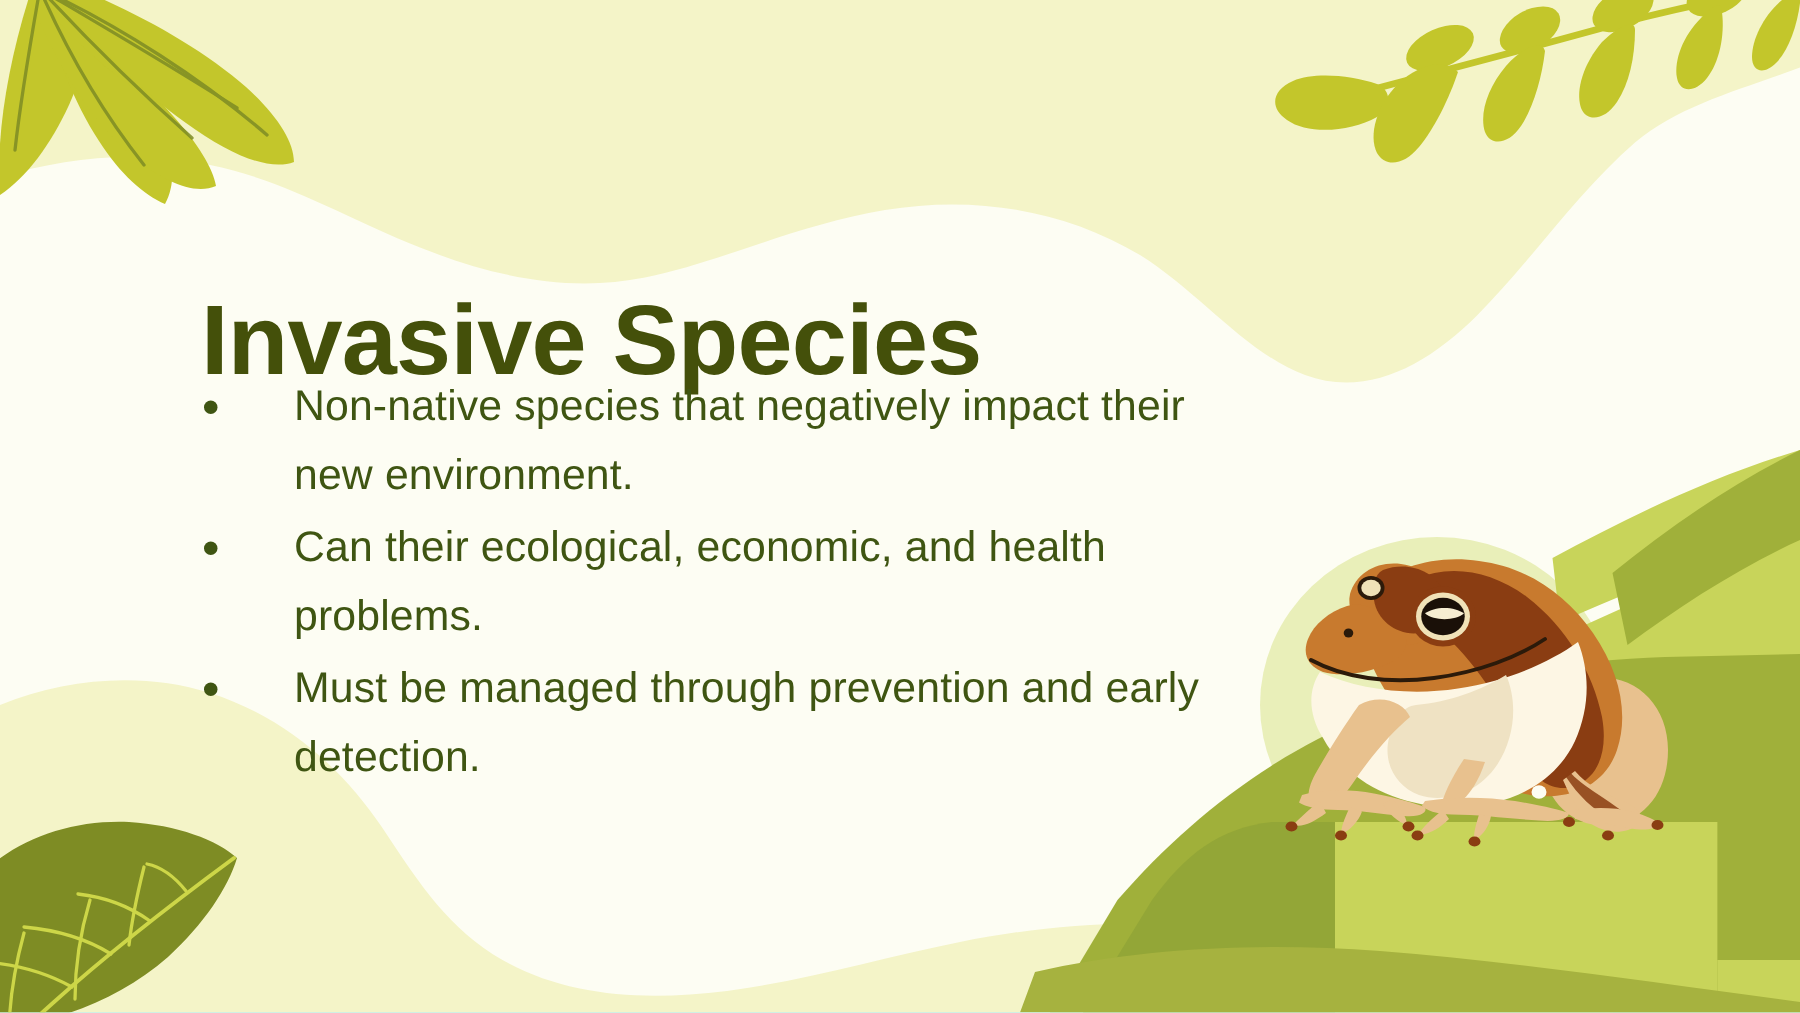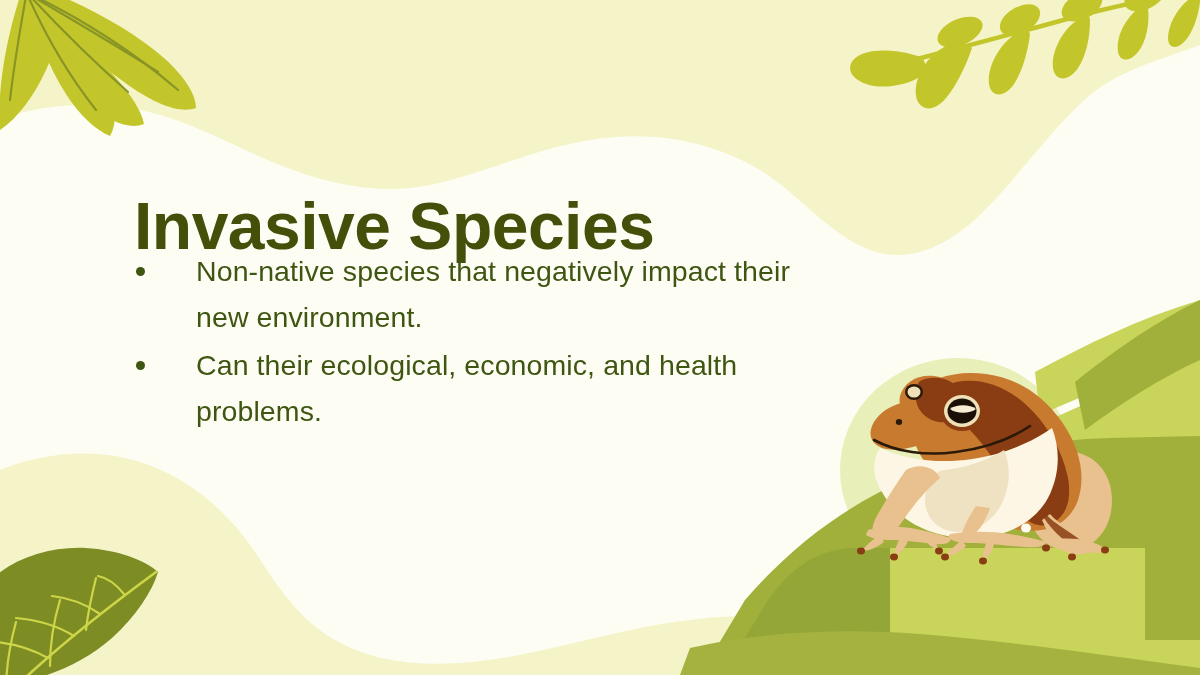--- a/index.html
+++ b/index.html
@@ -312,16 +312,20 @@
     <h1 id="title">Invasive Species</h1>
     <ul id="bullets">
       <li>
         <span class="dot"></span>
         <span>Non-native species that negatively impact their new environment.</span>
       </li>
       <li>
         <span class="dot"></span>
         <span>Can their ecological, economic, and health problems.</span>
       </li>
+      <li>
+        <span class="dot"></span>
+        <span>Must be managed through prevention and early detection.</span>
+      </li>
     </ul>
   </div>
 
 </div>
 
 </body></html>

